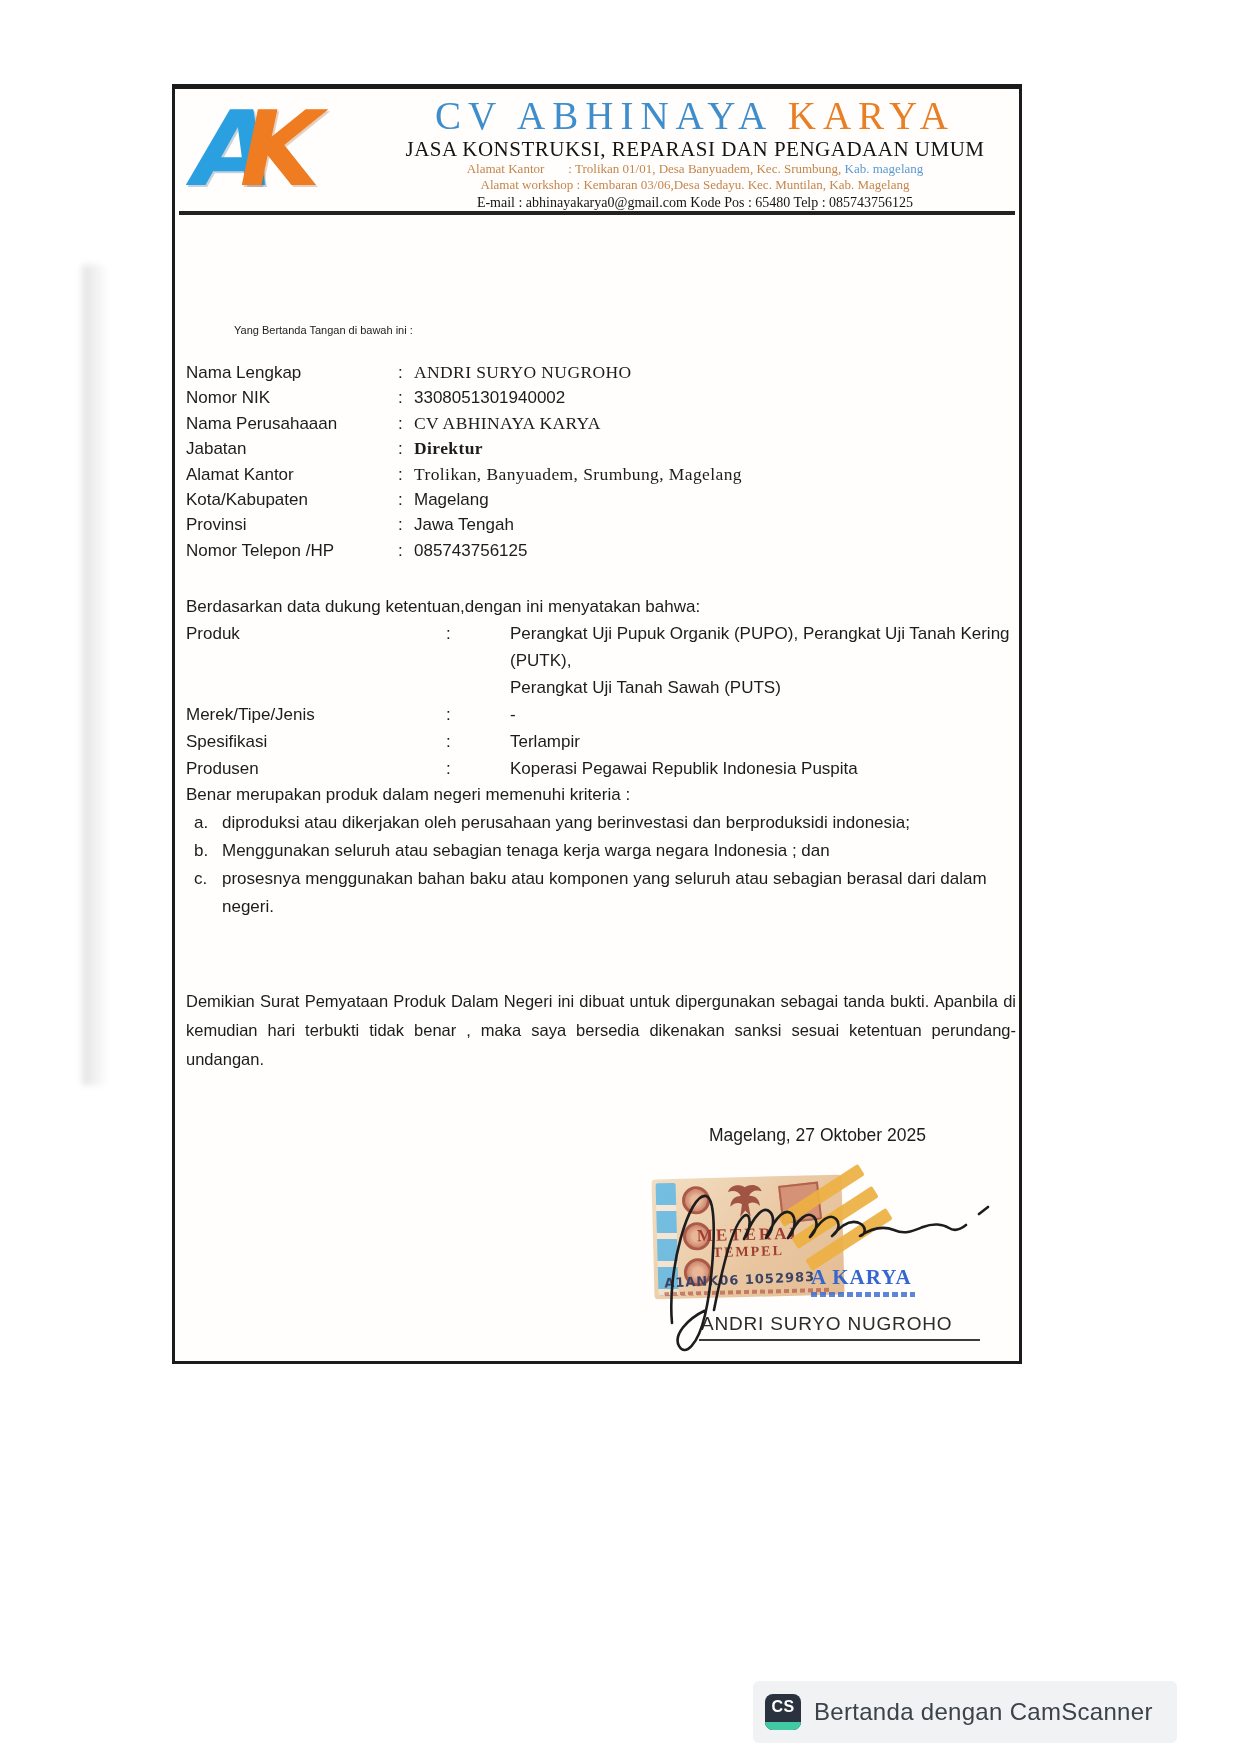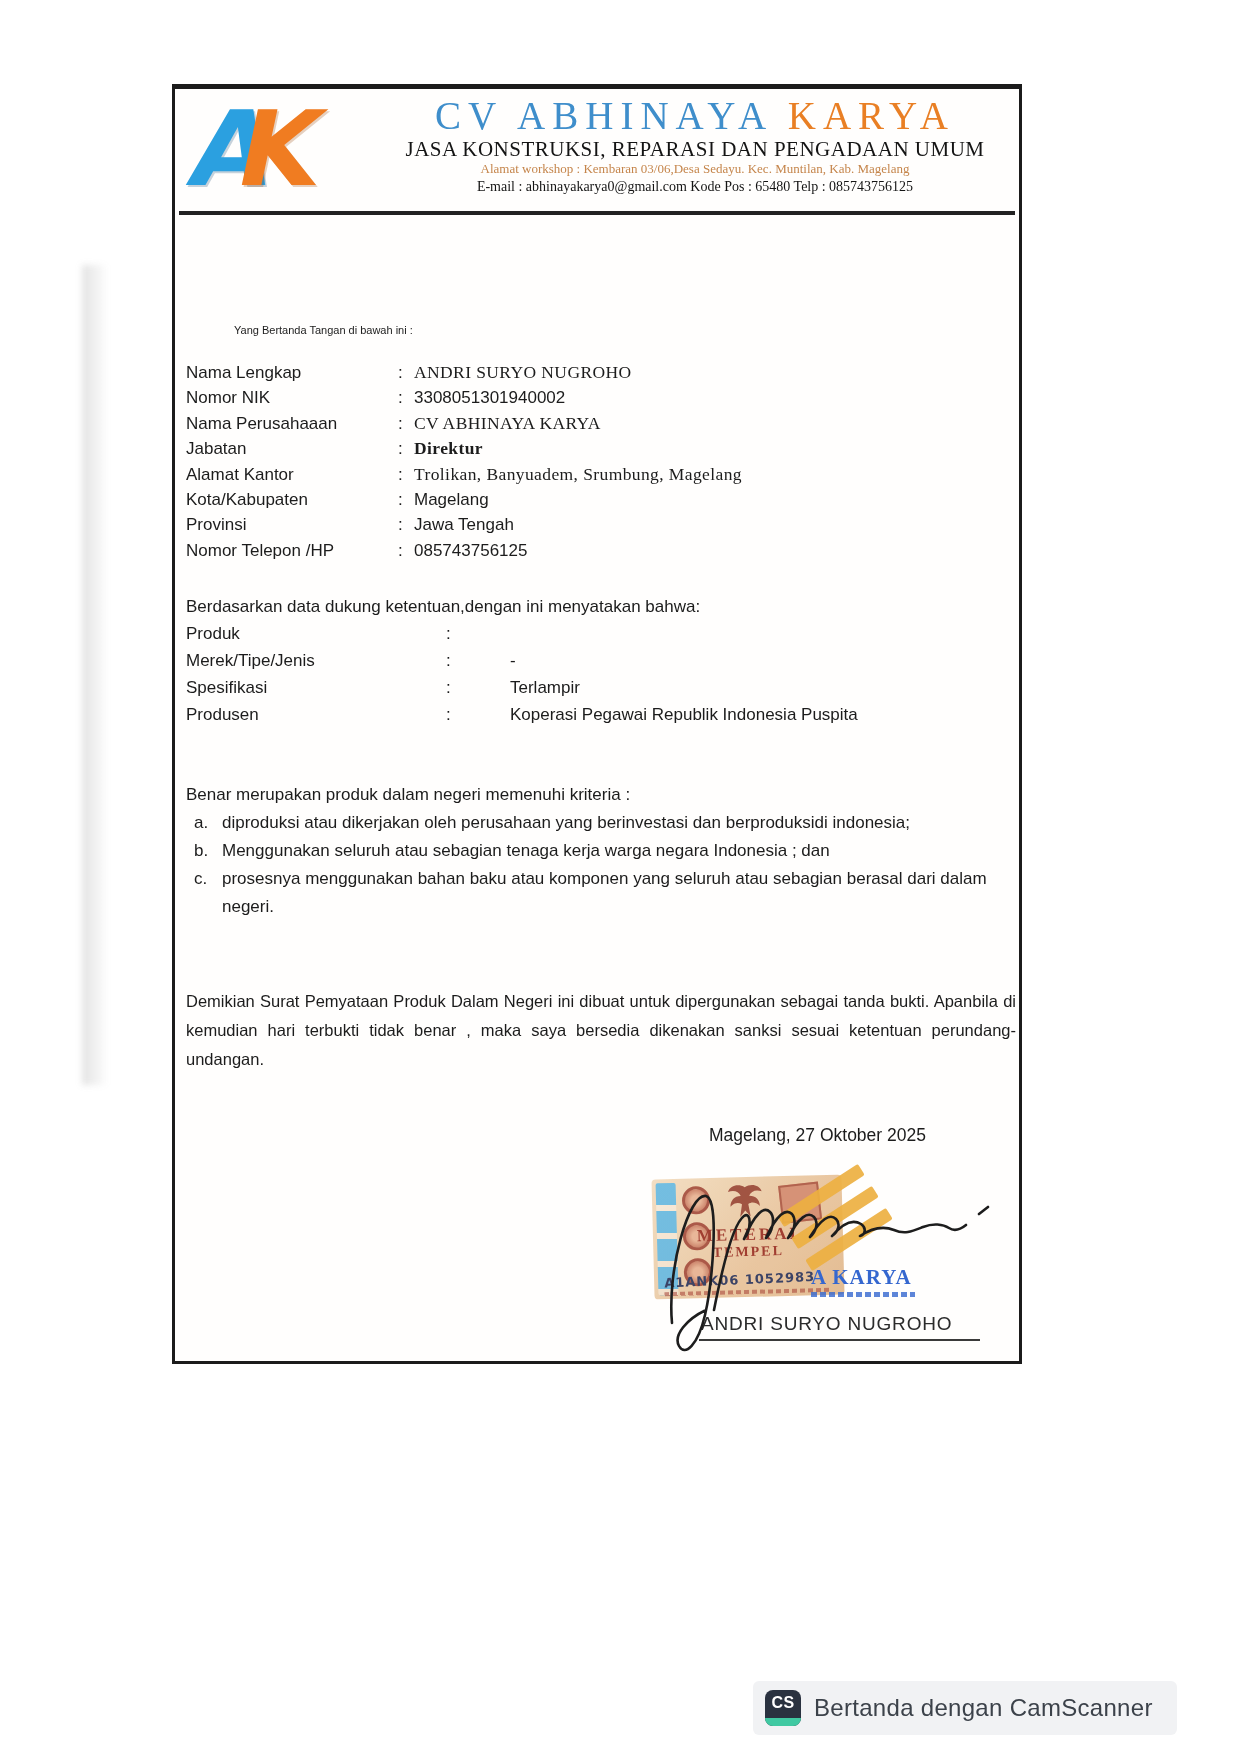--- a/index.html
+++ b/index.html
@@ -78,21 +78,21 @@
         transform:rotate(-33deg);opacity:.92;}
   .g1{left:158px;top:20px;} .g2{left:172px;top:42px;} .g3{left:186px;top:64px;}
   .co-stamp{position:absolute;left:176px;top:96px;z-index:3;color:#3567cf;
         font-family:"Liberation Serif",serif;font-weight:bold;font-size:21px;letter-spacing:1px;margin-left:20px;}
   .co-stamp-bar{width:104px;height:5px;margin-top:2px;opacity:.8;
         background:repeating-linear-gradient(90deg,#3567cf 0 6px,transparent 6px 9px);}
   .sig-svg{position:absolute;left:0;top:0;width:420px;height:210px;z-index:4;}
   .signatory{position:absolute;left:524px;top:1224px;font-size:19px;letter-spacing:.8px;
         color:#2b2b2b;border-bottom:2px solid #3a3a3a;padding:0 28px 4px 2px;white-space:nowrap;}
   
-  .cs-badge{position:absolute;left:753px;top:1681px;height:54px;display:inline-flex;
+  .cs-badge{position:absolute;left:753px;top:1681px;height:62px;display:inline-flex;
         align-items:center;gap:13px;background:#f1f2f4;border-radius:6px;padding:0 24px 0 12px;}
   .cs-icon{position:relative;width:36px;height:36px;border-radius:8px;background:#2a3240;
         overflow:hidden;flex:none;}
   .cs-icon .cs-txt{position:absolute;left:0;right:0;top:4px;text-align:center;color:#ffffff;
         font-weight:bold;font-size:16px;letter-spacing:.5px;}
   .cs-icon .cs-teal{position:absolute;left:0;right:0;bottom:0;height:8px;background:#40c9a2;}
   .cs-label{font-size:24px;color:#3c424a;letter-spacing:.3px;white-space:nowrap;}
 </style>
 </head>
 <body>
@@ -100,20 +100,21 @@
 <div class="screen">
   <div class="scan-shadow"></div>
 
   <div class="doc">
 
     <div class="logo"><span class="la">A</span><span class="lk">K</span></div>
 
     <div class="head-text">
       <div class="co-title"><span class="blue">CV ABHINAYA</span><span class="orange"> KARYA</span></div>
       <div class="tagline">JASA KONSTRUKSI, REPARASI DAN PENGADAAN UMUM</div>
+      <div class="addr"><span class="gap">Alamat Kantor</span><span>: Trolikan 01/01, Desa Banyuadem, Kec. Srumbung, </span><span class="blue-tail">Kab. magelang</span></div>
       <div class="addr">Alamat workshop : Kembaran 03/06,Desa Sedayu. Kec. Muntilan, Kab. Magelang</div>
       <div class="contact">E-mail : abhinayakarya0@gmail.com Kode Pos : 65480  Telp : 085743756125</div>
     </div>
     <div class="lh-rule"></div>
 
     <div class="opening">Yang Bertanda Tangan di bawah ini :</div>
 
     <div class="fields">
       <div class="row">
         <span class="lbl">Nama Lengkap</span>
@@ -155,20 +156,21 @@
           <span class="col">:</span>
           <span class="val">085743756125</span>
       </div>
     </div>
 
     <div class="stmt">
       <div>Berdasarkan data dukung ketentuan,dengan ini menyatakan bahwa:</div>
       <div class="row">
         <span class="lbl">Produk</span>
           <span class="col">:</span>
+        <span class="val"><span>Perangkat Uji Pupuk Organik (PUPO), Perangkat Uji Tanah Kering (PUTK),</span><br><span>Perangkat Uji Tanah Sawah (PUTS)</span></span>
       </div>
       <div class="row">
         <span class="lbl">Merek/Tipe/Jenis</span>
           <span class="col">:</span>
           <span class="val">-</span>
       </div>
       <div class="row">
         <span class="lbl">Spesifikasi</span>
           <span class="col">:</span>
           <span class="val">Terlampir</span>

